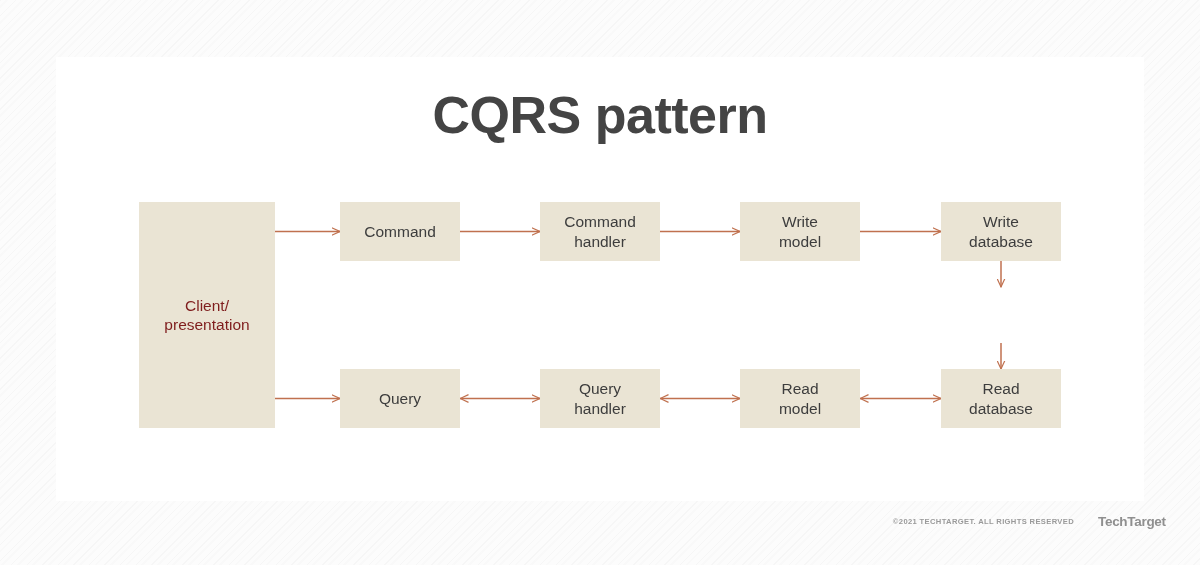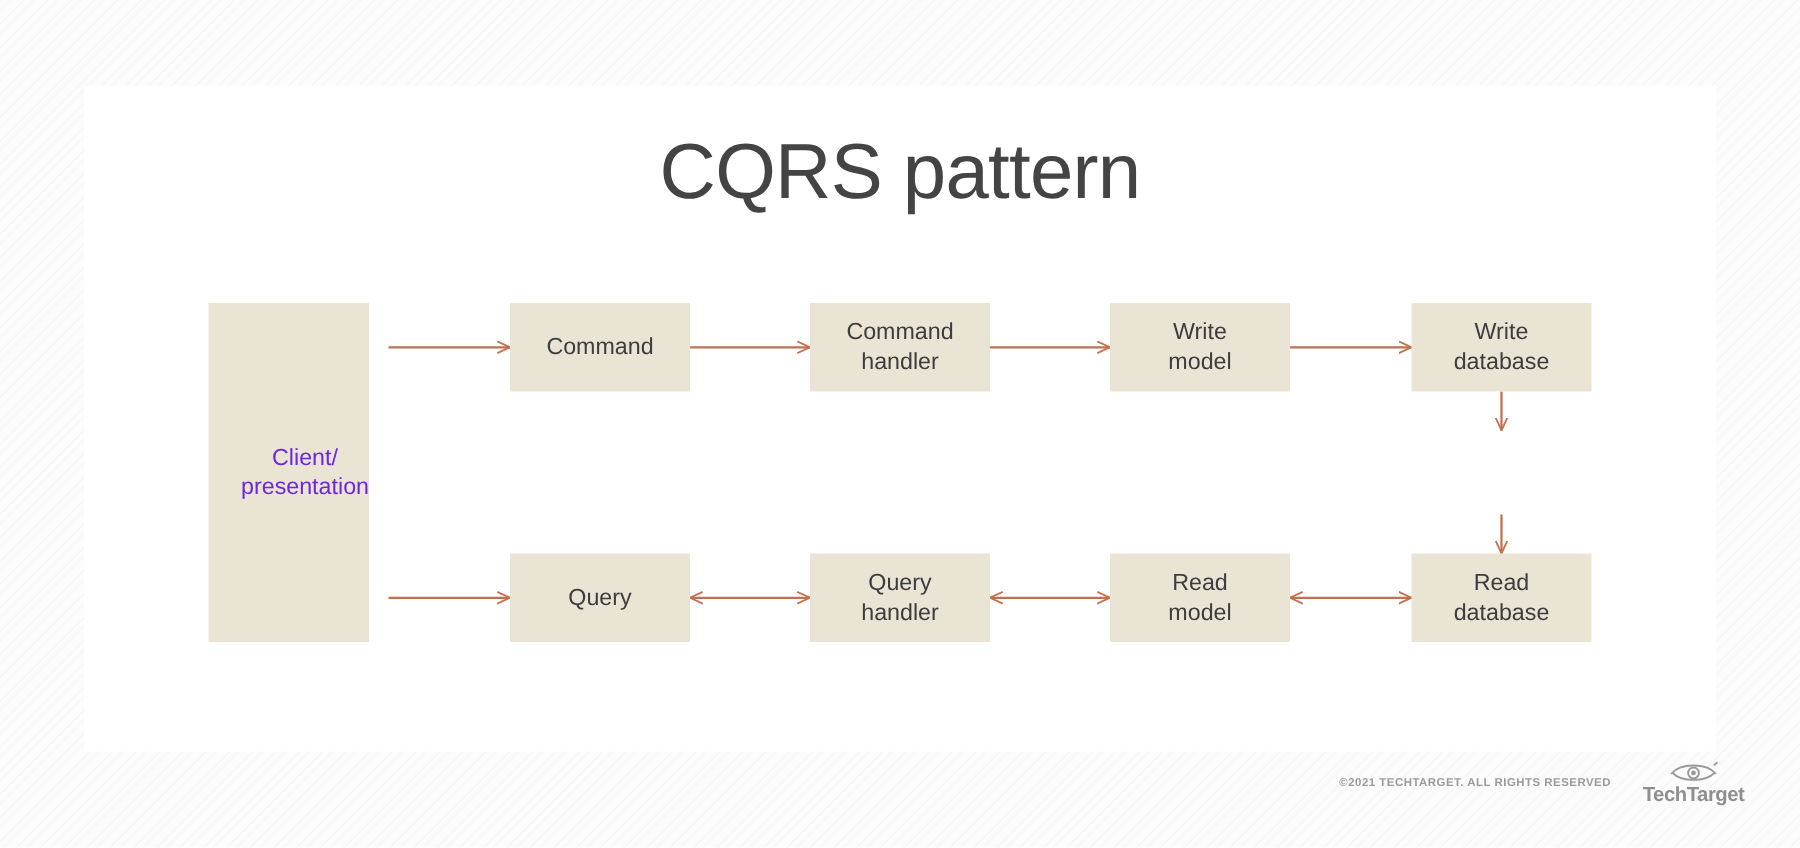--- a/index.html
+++ b/index.html
@@ -38,21 +38,21 @@
   }
 
   
   #title {
     position: absolute;
     left: 0;
     top: 30px;
     width: 1088px;
     text-align: center;
     font-size: 52px;
-    font-weight: normal;
+    font-weight: bold;
     color: #444444;
     letter-spacing: -0.5px;
     line-height: 1.1;
   }
 
   
   #diagram {
     position: absolute;
     left: 0;
     top: 0;
@@ -97,21 +97,21 @@
   }
   #copyright {
     font-size: 7.6px;
     letter-spacing: 0.35px;
     color: #9a9a9a;
     font-weight: bold;
     white-space: nowrap;
   }
   #logo {
     display: flex;
-    flex-direction: column;
+    flex-direction: row;
     align-items: center;
     width: 62px;
   }
   #logo-word {
     font-size: 13.5px;
     font-weight: bold;
     color: #8f8f8f;
     letter-spacing: -0.3px;
     line-height: 1;
     margin-top: 1px;
@@ -138,21 +138,21 @@
         <line x1="404" y1="174.5" x2="484" y2="174.5" stroke="#C0714F" stroke-width="1.5" marker-end="url(#ah-end)"></line>
         <line x1="604" y1="174.5" x2="684" y2="174.5" stroke="#C0714F" stroke-width="1.5" marker-end="url(#ah-end)"></line>
         <line x1="804" y1="174.5" x2="885" y2="174.5" stroke="#C0714F" stroke-width="1.5" marker-end="url(#ah-end)"></line>
         <line x1="945" y1="204" x2="945" y2="230" stroke="#C0714F" stroke-width="1.5" marker-end="url(#ah-end)"></line>
         <line x1="945" y1="286" x2="945" y2="312" stroke="#C0714F" stroke-width="1.5" marker-end="url(#ah-end)"></line>
         <line x1="804" y1="341.5" x2="885" y2="341.5" stroke="#C0714F" stroke-width="1.5" marker-end="url(#ah-end)" marker-start="url(#ah-start)"></line>
         <line x1="604" y1="341.5" x2="684" y2="341.5" stroke="#C0714F" stroke-width="1.5" marker-end="url(#ah-end)" marker-start="url(#ah-start)"></line>
         <line x1="404" y1="341.5" x2="484" y2="341.5" stroke="#C0714F" stroke-width="1.5" marker-end="url(#ah-end)" marker-start="url(#ah-start)"></line>
         <line x1="203" y1="341.5" x2="284" y2="341.5" stroke="#C0714F" stroke-width="1.5" marker-end="url(#ah-end)"></line>
       </svg>
-  <div class="node" style="left: 83px; top: 145px; width: 107px; height: 226px; background: rgb(234, 228, 212); color: #6d28d9; justify-content: flex-end;"><span>Client/
+  <div class="node" style="left: 83px; top: 145px; width: 136px; height: 226px; background: rgb(234, 228, 212); color: #7f1d1d;"><span>Client/
 presentation</span></div>
       <div class="node" style="left: 284px; top: 145px; width: 120px; height: 59px; background: rgb(234, 228, 212); color: rgb(61, 61, 61);"><span>Command</span></div>
       <div class="node" style="left: 484px; top: 145px; width: 120px; height: 59px; background: rgb(234, 228, 212); color: rgb(61, 61, 61);"><span>Command
 handler</span></div>
       <div class="node" style="left: 684px; top: 145px; width: 120px; height: 59px; background: rgb(234, 228, 212); color: rgb(61, 61, 61);"><span>Write
 model</span></div>
       <div class="node" style="left: 885px; top: 145px; width: 120px; height: 59px; background: rgb(234, 228, 212); color: rgb(61, 61, 61);"><span>Write
 database</span></div>
       <div class="node" style="left: 885px; top: 312px; width: 120px; height: 59px; background: rgb(234, 228, 212); color: rgb(61, 61, 61);"><span>Read
 database</span></div>

